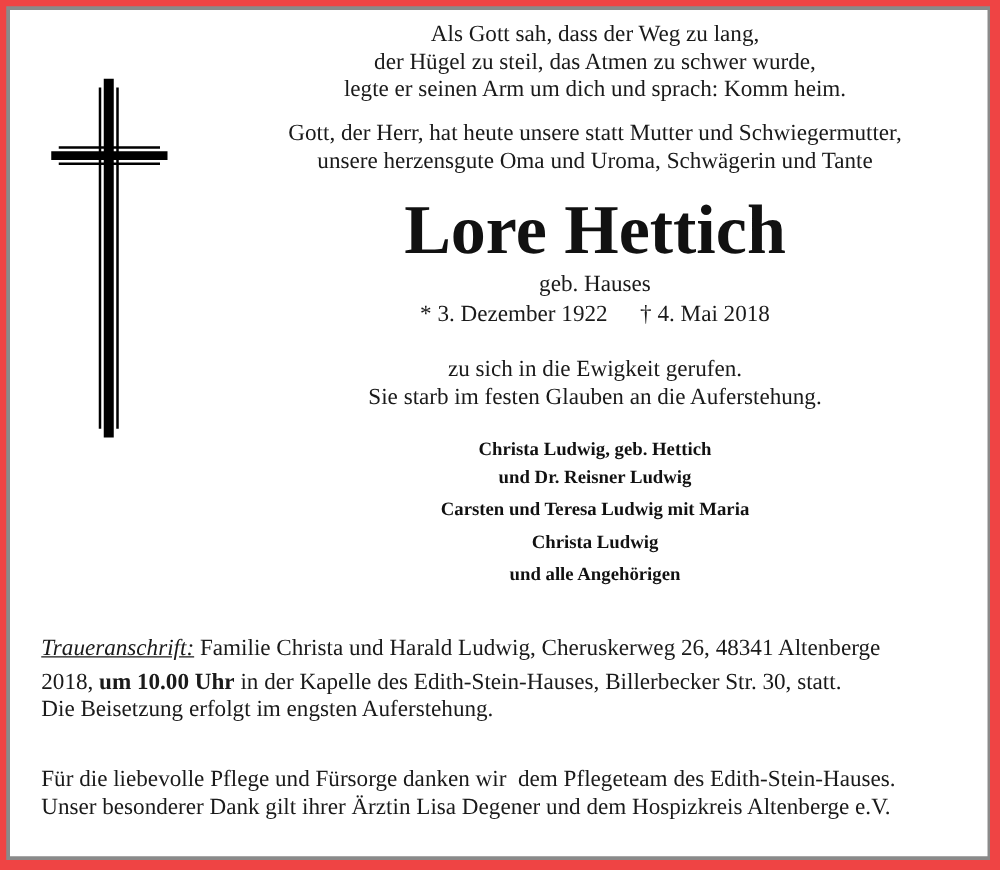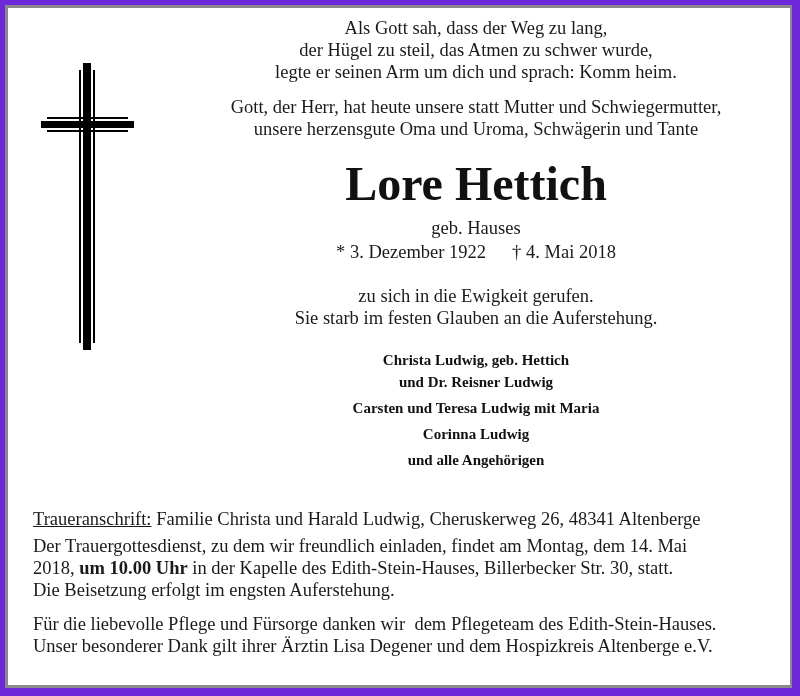--- a/index.html
+++ b/index.html
@@ -1,19 +1,19 @@
 <!DOCTYPE html>
 <html><head>
 <meta charset="utf-8">
 <style>
   html, body { margin: 0; padding: 0; background: #000; }
   body { width: 800px; height: 696px; position: relative; overflow: hidden; }
   .frame {
     position: absolute; left: 0; top: 0; width: 800px; height: 696px;
-    background: #6d28d9;
+    background: #ef4444;
   }
   .inner-line {
     position: absolute; left: 5px; top: 5px; right: 8px; bottom: 8px;
     background: #8a8a8a;
   }
   .page {
     position: absolute; left: 8px; top: 8px; right: 10px; bottom: 11px;
     background: #fff;
     font-family: "Liberation Serif", "DejaVu Serif", serif;
     color: #1a1a1a;
@@ -27,33 +27,33 @@
   .c-ht { left: 39px; top: 109px; width: 81px; height: 2px; }
   .c-hb { left: 39px; top: 122px; width: 81px; height: 2px; }
   .c-ht, .c-hb { }
 
   .center-block {
     position: absolute; left: 180px; width: 576px; text-align: center;
   }
   .line { display: block; white-space: nowrap; }
   .verse { top: 9px; font-size: 18.5px; line-height: 22px; }
   .intro { top: 88px; font-size: 18.5px; line-height: 22px; }
-  .name { top: 150px; font-size: 48px; font-weight: bold; line-height: 52px; color: #111; }
+  .name { top: 150px; font-size: 56px; font-weight: bold; line-height: 52px; color: #111; }
   .nee { top: 208px; font-size: 18.5px; line-height: 24px; }
   .dates { top: 232px; font-size: 18.5px; line-height: 24px; }
   .dates .gap { display: inline-block; width: 26px; }
   .called { top: 277px; font-size: 18.5px; line-height: 22px; }
   .family { top: 341px; font-size: 15px; font-weight: bold; line-height: 22px; color: #111; }
   .family .line.sp { margin-top: 4px; }
 
   .bottom { position: absolute; left: 25px; width: 760px; font-size: 18.5px; line-height: 22px; }
   .b1 { top: 500px; }
   .b2 { top: 527px; }
   .b3 { top: 605px; }
-  .u { text-decoration: underline; }
+  .u { text-decoration: underline; font-style: italic; }
   .bold { font-weight: bold; margin-top: 20px; }
 </style>
 </head>
 <body>
 
 <div class="frame">
   <div class="inner-line"></div>
   <div class="page">
 
     <div class="cross">
@@ -86,30 +86,29 @@
 
     <div class="center-block called">
       <span class="line">zu sich in die Ewigkeit gerufen.</span>
       <span class="line">Sie starb im festen Glauben an die Auferstehung.</span>
     </div>
 
     <div class="center-block family">
       <span class="line">Christa Ludwig, geb. Hettich</span>
       <span class="line">und Dr. Reisner Ludwig</span>
       <span class="line sp">Carsten und Teresa Ludwig mit Maria</span>
-      <span class="line sp">Corinna Ludwig</span>
+      <span class="line sp">Christa Ludwig</span>
       <span class="line sp">und alle Angehörigen</span>
     </div>
 
     <div class="bottom b1">
       <span class="u">Traueranschrift:</span><span> Familie Christa und Harald Ludwig, Cheruskerweg 26, 48341 Altenberge</span>
     </div>
 
     <div class="bottom b2">
-      <span class="line">Der Trauergottesdienst, zu dem wir freundlich einladen, findet am Montag, dem 14. Mai</span>
       <span class="line"><span>2018, </span><span class="bold">um 10.00 Uhr</span><span> in der Kapelle des Edith-Stein-Hauses, Billerbecker Str. 30, statt.</span></span>
       <span class="line">Die Beisetzung erfolgt im engsten Auferstehung.</span>
     </div>
 
     <div class="bottom b3">
       <span class="line" style="white-space: pre;">Für die liebevolle Pflege und Fürsorge danken wir  dem Pflegeteam des Edith-Stein-Hauses.</span>
       <span class="line">Unser besonderer Dank gilt ihrer Ärztin Lisa Degener und dem Hospizkreis Altenberge e.V.</span>
     </div>
 
   </div>

